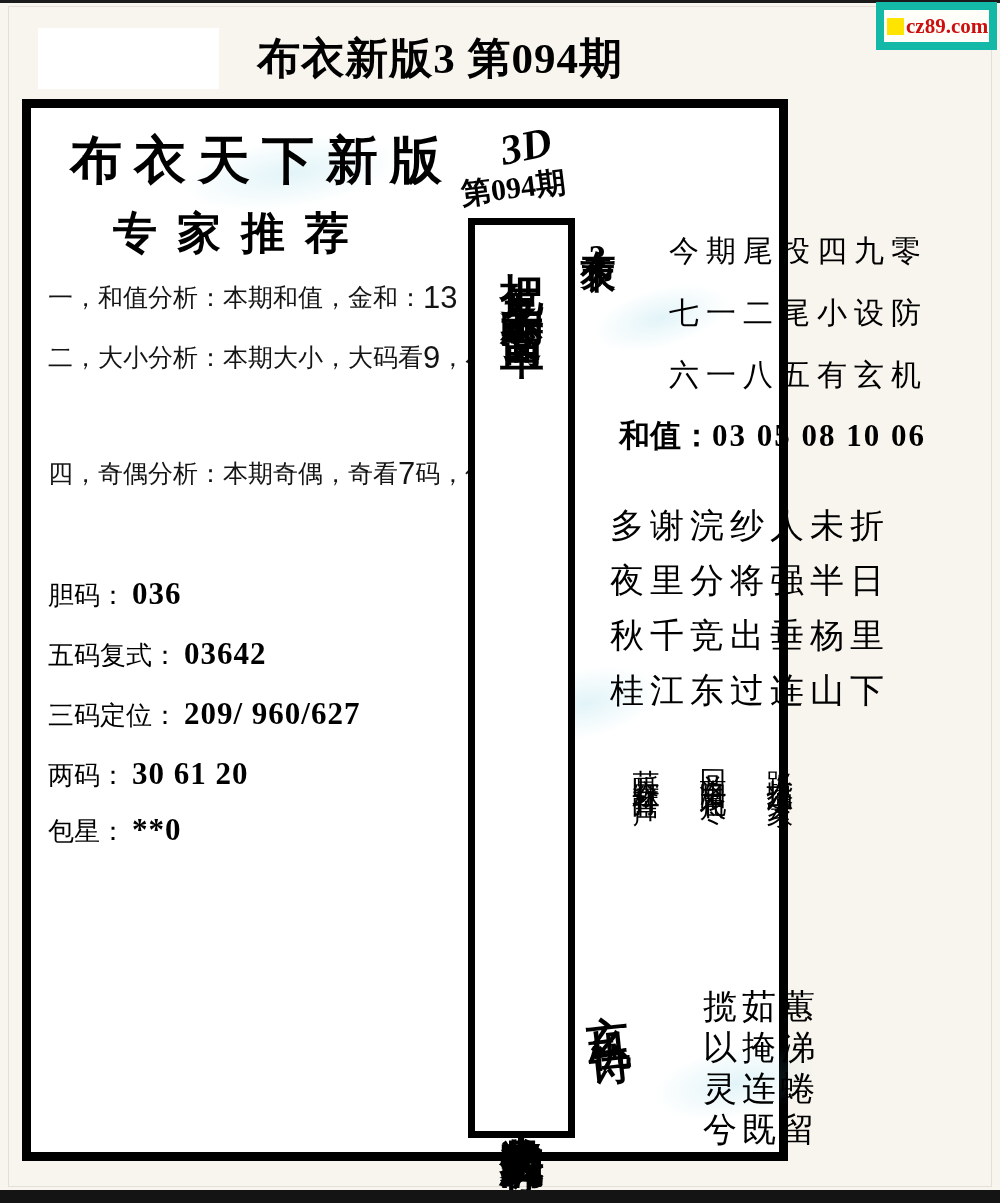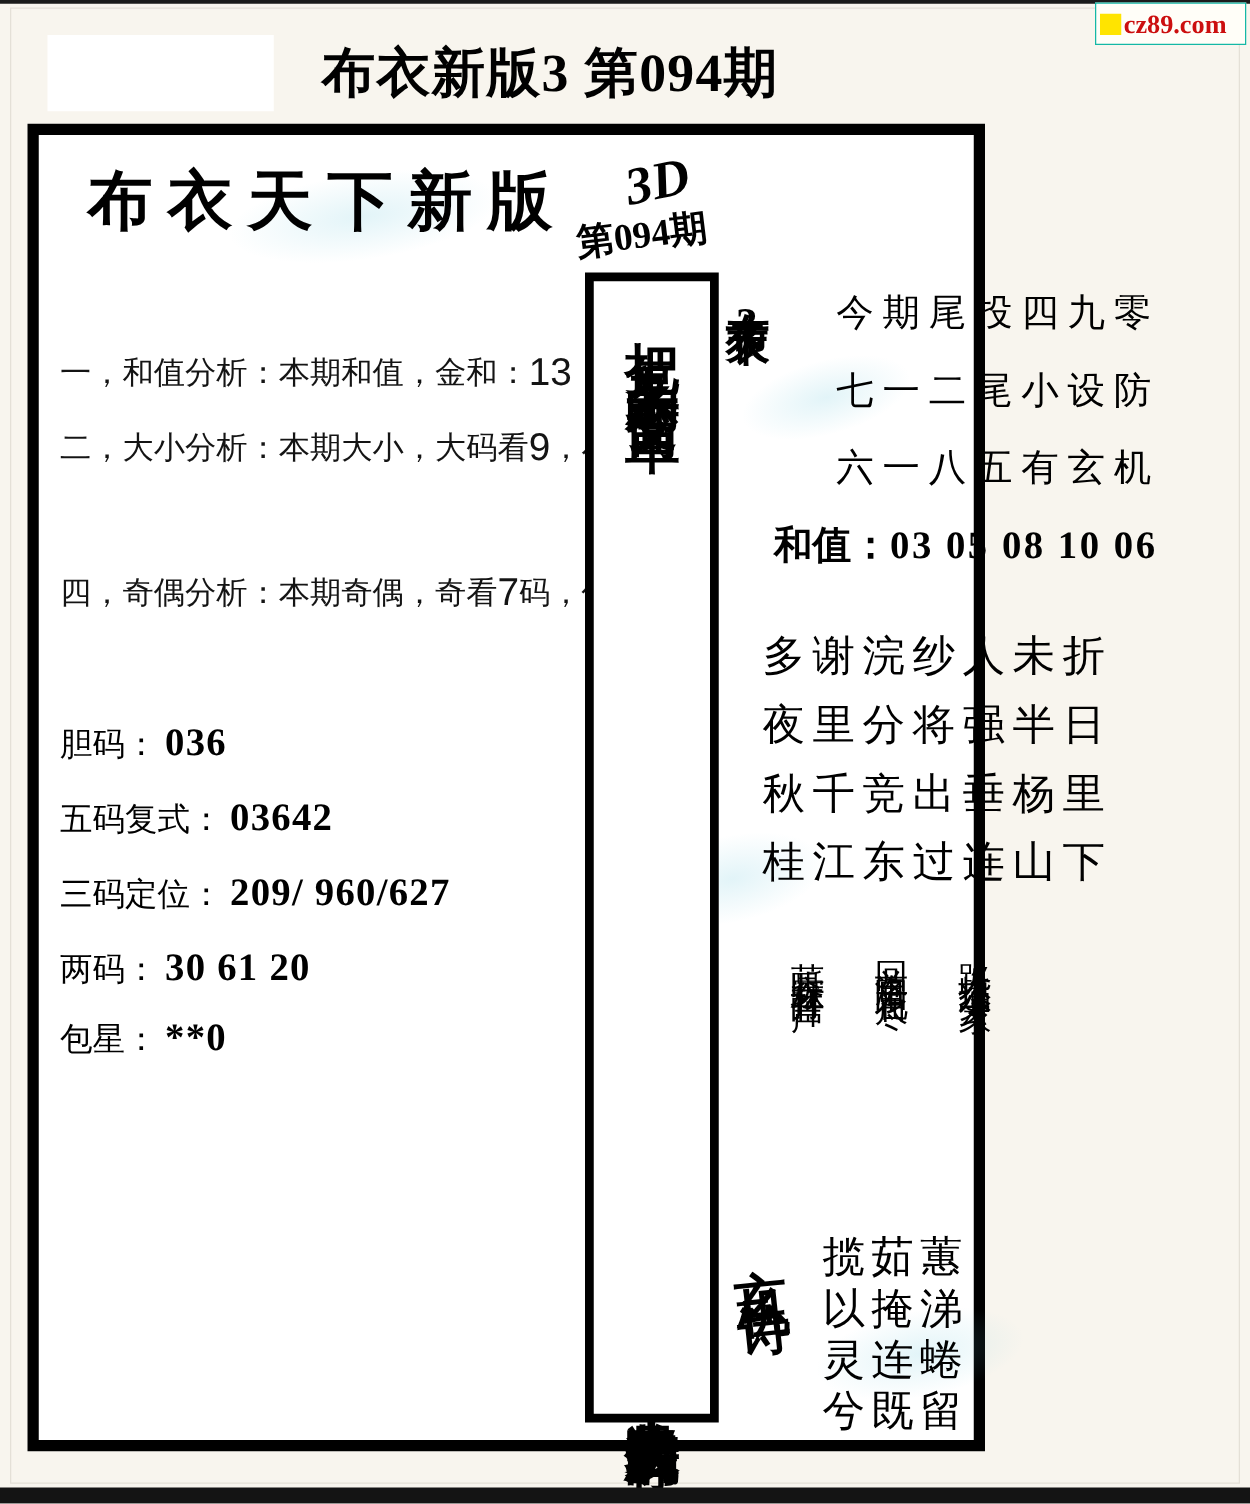--- a/index.html
+++ b/index.html
@@ -3,21 +3,21 @@
 <meta charset="utf-8">
 <style>
   html,body{margin:0;padding:0;background:#ffffff;}
   .page{position:relative;width:1000px;height:1203px;background:#f8f5ee;overflow:hidden;
         font-family:"Liberation Serif","DejaVu Serif",serif;color:#000;}
   .topline{position:absolute;top:0;left:0;width:100%;height:3px;background:#1b1b1b;}
   .inset{position:absolute;left:8px;top:6px;right:8px;bottom:16px;border:1px solid #e4e0d7;}
   .bottombar{position:absolute;left:0;bottom:0;width:100%;height:13px;background:#141414;}
 
   .badge{position:absolute;top:2px;right:3px;width:121px;height:30px;background:#fffef8;
-         border:1px solid #14b8a6;box-sizing:border-box;display:flex;align-items:center;padding:16px 3px;}
+         border:8px solid #14b8a6;box-sizing:border-box;display:flex;align-items:center;padding:16px 3px;}
   .badge-square{width:17px;height:17px;background:#ffe400;margin-right:2px;flex:0 0 auto;}
   .badge-text{color:#cc0f0f;font-weight:bold;font-size:21px;line-height:1;}
 
   .white-rect{position:absolute;left:38px;top:28px;width:181px;height:61px;background:#ffffff;}
   .title{position:absolute;left:0;top:30px;width:880px;margin:0;text-align:center;
          font-size:43px;font-weight:bold;letter-spacing:1px;}
 
   .board{position:absolute;left:22px;top:99px;width:766px;height:1062px;border:9px solid #000;
          background:#ffffff;box-sizing:border-box;}
 
@@ -56,21 +56,21 @@
 
   .poem{position:absolute;left:579px;top:390px;}
   .poem-line{font-size:34px;letter-spacing:6px;line-height:55px;white-space:nowrap;}
 
   .vcol{position:absolute;top:640px;writing-mode:vertical-rl;text-orientation:upright;
         font-size:27px;letter-spacing:5px;line-height:1;}
   .c1{left:601px}.c2{left:668px}.c3{left:735px}
 
   .mystic-title{position:absolute;left:552px;top:873px;writing-mode:vertical-rl;text-orientation:upright;
                 font-size:42px;font-weight:bold;letter-spacing:14px;line-height:1;transform:rotate(-6deg);}
-  .mystic{position:absolute;left:627px;top:878px;}
+  .mystic{position:absolute;left:672px;top:878px;}
   .mystic-line{font-size:34px;letter-spacing:5px;line-height:41px;white-space:nowrap;}
 
   .wm{position:absolute;background:radial-gradient(ellipse,rgba(110,200,220,0.20),rgba(110,200,220,0) 70%);
       pointer-events:none;}
 </style>
 </head>
 <body>
 
 <div class="page">
   <div class="topline"></div>
@@ -84,20 +84,21 @@
   <div class="white-rect"></div>
   <h1 class="title">布衣新版3 第094期</h1>
 
   <div class="board">
     <div class="wm" style="left:150px;top:30px;width:220px;height:70px;transform:rotate(-8deg);"></div>
     <div class="wm" style="left:560px;top:180px;width:140px;height:60px;transform:rotate(-15deg);"></div>
     <div class="wm" style="left:480px;top:560px;width:150px;height:70px;transform:rotate(-12deg);"></div>
     <div class="wm" style="left:620px;top:940px;width:170px;height:70px;transform:rotate(-10deg);"></div>
 
     <div class="masthead-brand calli">布衣天下新版</div>
+    <div class="masthead-sub calli">专家推荐</div>
 
     <div class="analysis a1"><span>一，和值分析：本期和值，金和：</span><span class="num">13</span><span></span><span class="num"></span><span></span></div>
     <div class="analysis a2"><span>二，大小分析：本期大小，大码看</span><span class="num">9</span><span>，小码看</span><span class="num">0</span><span></span></div>
     <div class="analysis a4"><span>四，奇偶分析：本期奇偶，奇看</span><span class="num">7</span><span>码，偶看</span><span class="num">4</span><span>码。</span></div>
 
     <div class="pick p1"><span class="pick-label">胆码：</span><span class="pick-value">036</span></div>
     <div class="pick p2"><span class="pick-label">五码复式：</span><span class="pick-value">03642</span></div>
     <div class="pick p3"><span class="pick-label">三码定位：</span><span class="pick-value">209/ 960/627</span></div>
     <div class="pick p4"><span class="pick-label">两码：</span><span class="pick-value">30 61 20</span></div>
     <div class="pick p5"><span class="pick-label">包星：</span><span class="pick-value">**0</span></div>

